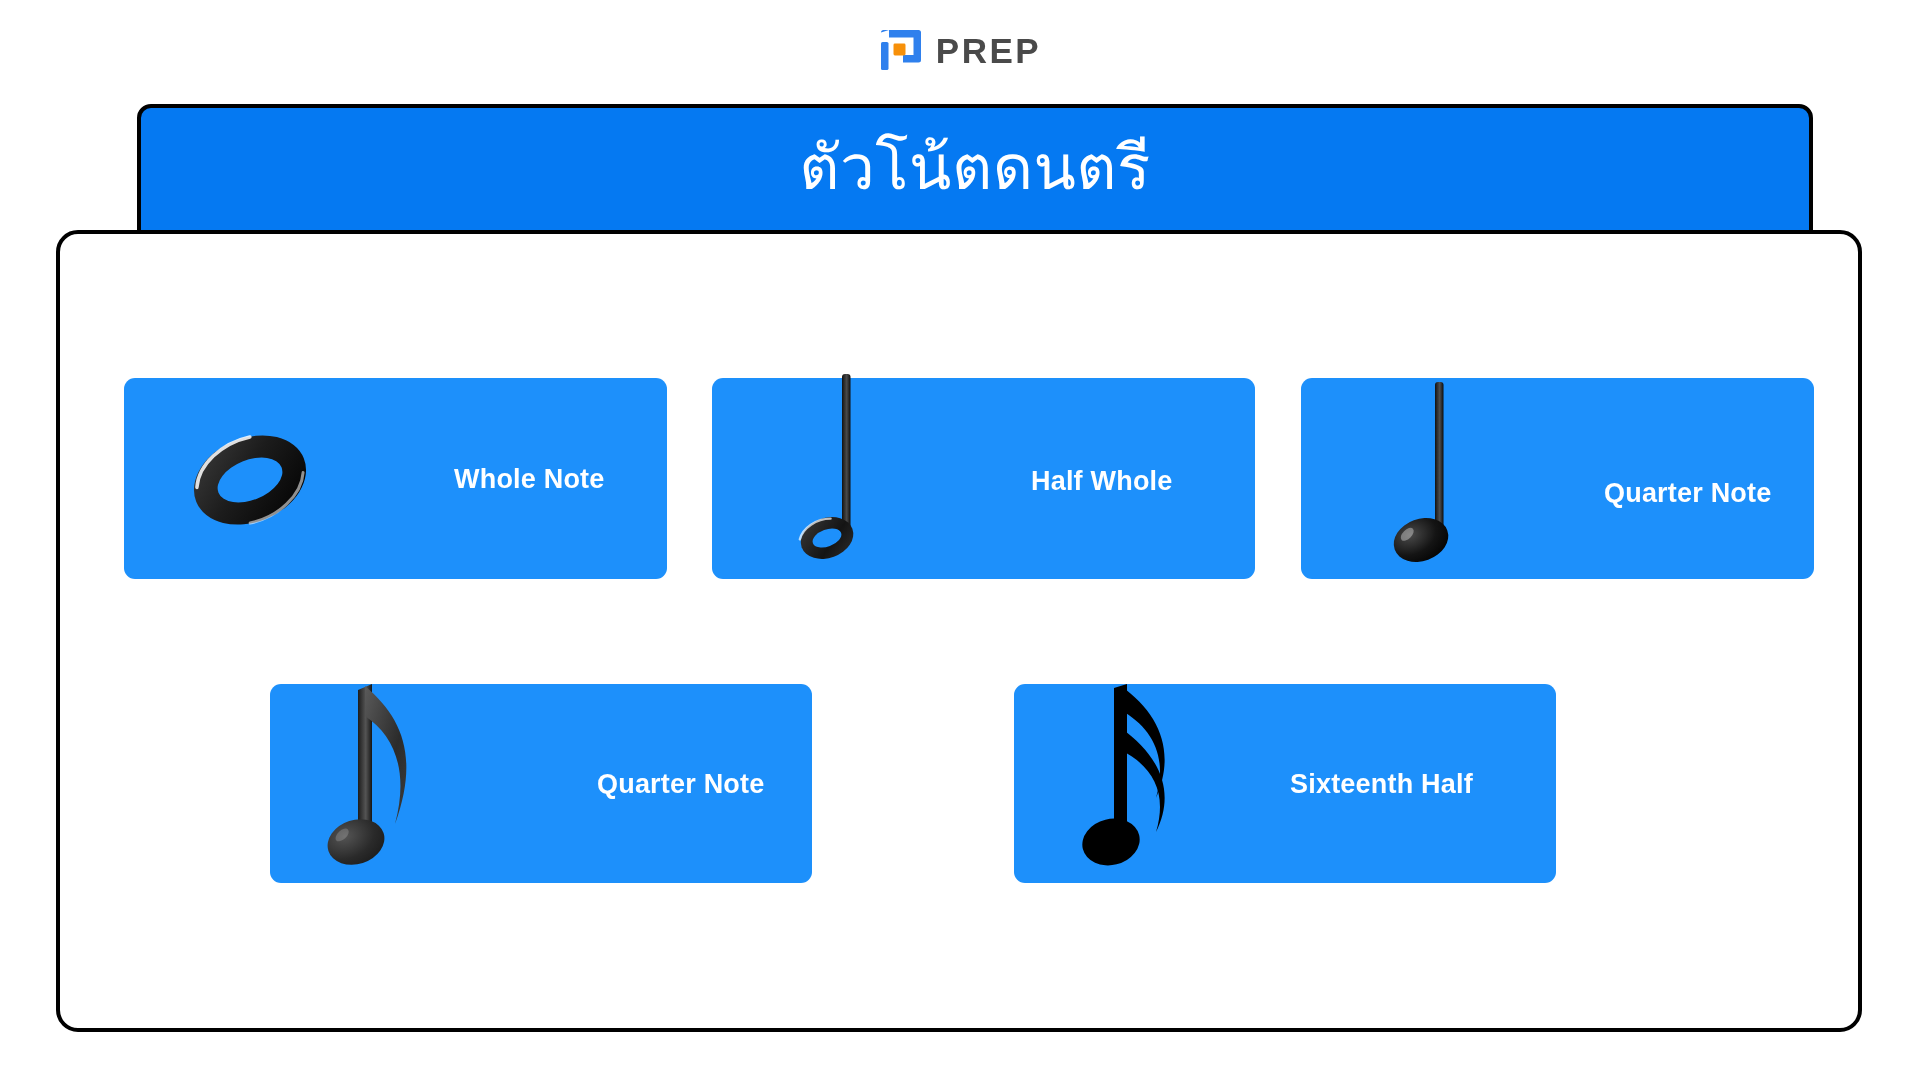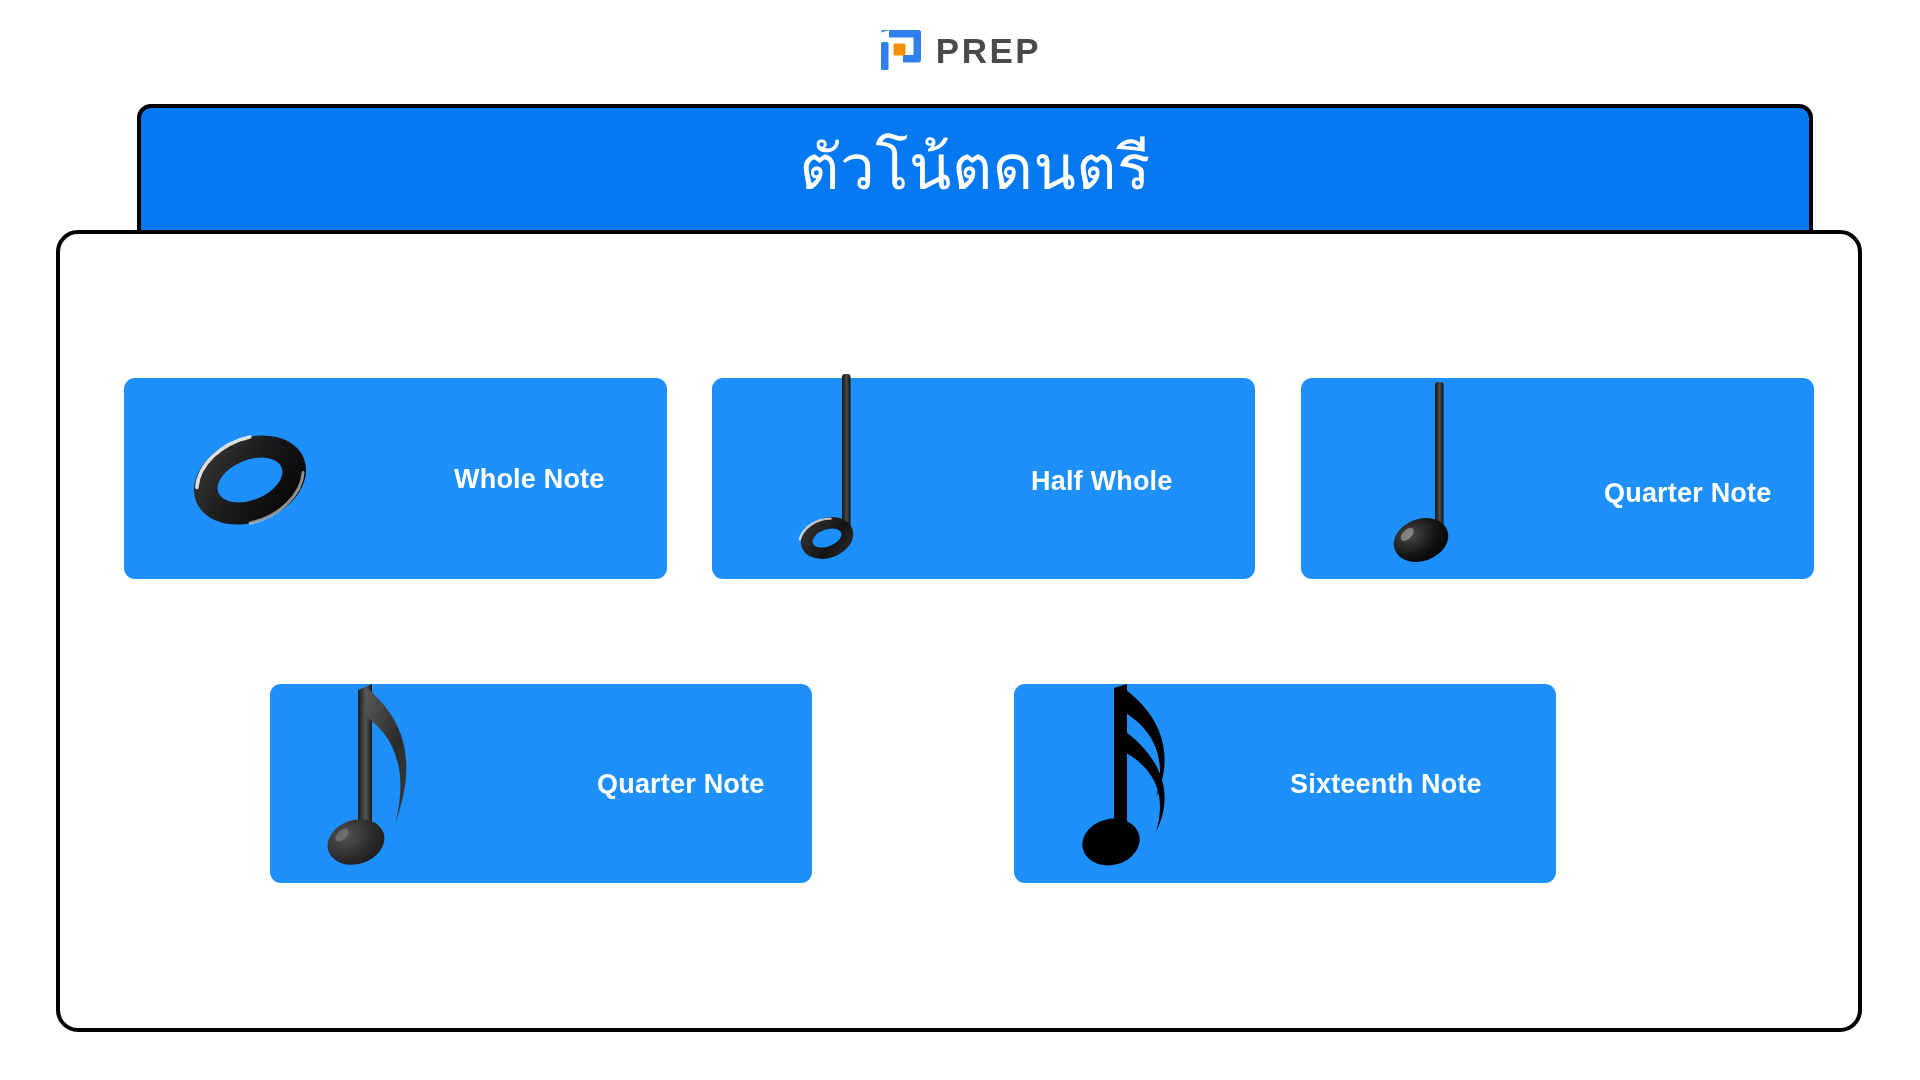--- a/index.html
+++ b/index.html
@@ -257,15 +257,15 @@
       <path d="M41 6 C 80 34, 96 72, 76 118 C 88 76, 72 48, 41 30 Z" fill="#000000"></path>
       <path d="M41 48 C 80 76, 96 112, 76 152 C 88 112, 72 86, 41 70 Z" fill="#000000"></path>
       <ellipse cx="31" cy="162" rx="29" ry="23" fill="#000000" transform="rotate(-14 31 162)"></ellipse>
     </svg>
   </div>
 
   <span class="tile-label" id="label-whole">Whole Note</span>
   <span class="tile-label" id="label-half">Half Whole</span>
   <span class="tile-label" id="label-quarter">Quarter Note</span>
   <span class="tile-label" id="label-eighth">Quarter Note</span>
-  <span class="tile-label" id="label-sixteenth">Sixteenth Note</span>
+  <span class="tile-label" id="label-sixteenth">Sixteenth Half</span>
 
 </div>
 
 </body></html>

